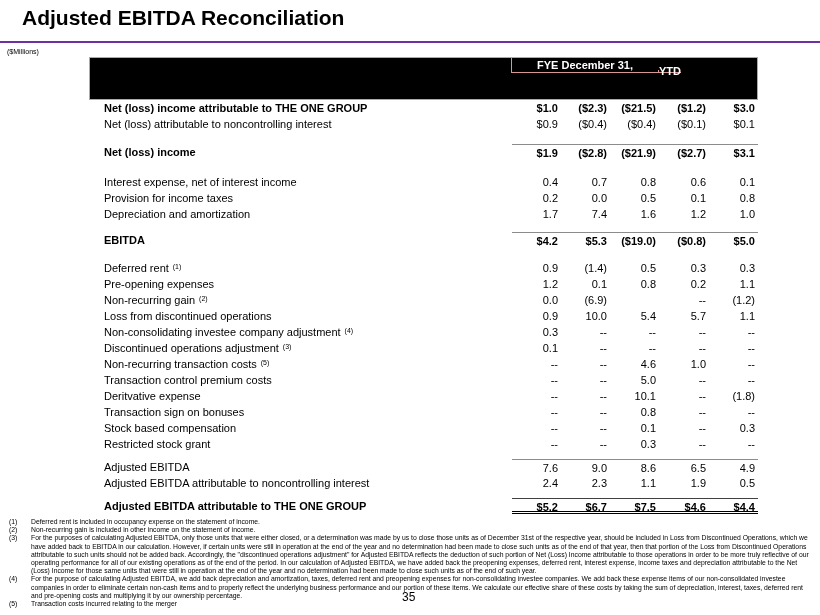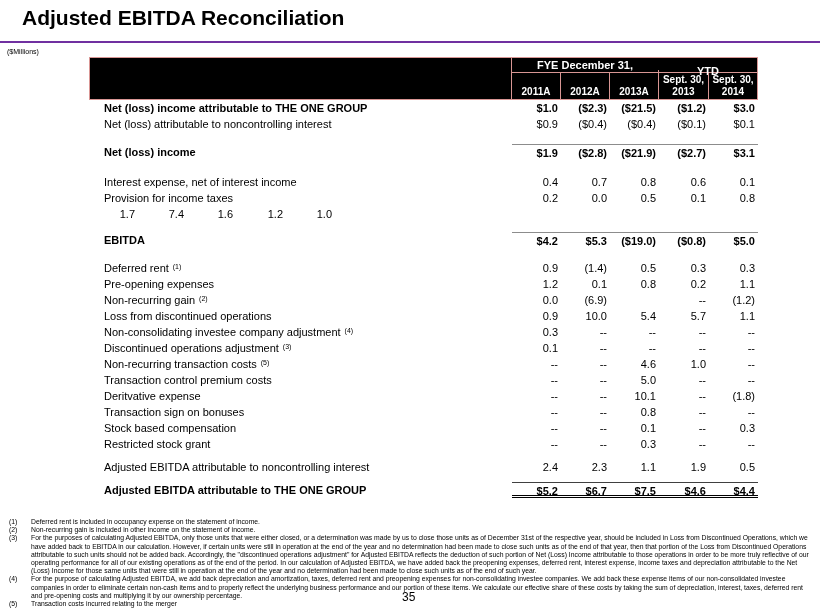--- a/index.html
+++ b/index.html
@@ -3,21 +3,21 @@
 <meta charset="utf-8">
 <style>
   html,body{margin:0;padding:0;background:#fff;}
   .page{position:relative;width:820px;height:615px;background:#fff;overflow:hidden;
         font-family:"Liberation Sans",sans-serif;color:#000;}
   .title{position:absolute;left:22px;top:6px;font-size:21px;font-weight:bold;white-space:nowrap;}
   .title-rule{position:absolute;left:0;top:41px;width:820px;height:2px;background:var(--purple,#7030A0);}
   .units{position:absolute;left:7px;top:48px;font-size:7px;}
 
   .tbl{position:absolute;left:89px;top:57px;width:669px;}
-  .thead{box-sizing:border-box;width:669px;height:43px;display:flex;flex-direction:column;
+  .thead{box-sizing:border-box;width:669px;height:43px;display:flex;flex-direction:row;
          background:var(--hdrbg,#000);color:#fff;font-weight:bold;
          border:1px solid var(--pink,#D99694);}
   .h-row{display:flex;}
   .h-top{height:15px;}
   .h-bot{flex:1;}
   .h-label{width:421px;}
   .h-group{box-sizing:border-box;border-left:1px solid var(--pink,#D99694);
            border-bottom:1px solid var(--pink,#D99694);
            display:flex;align-items:center;justify-content:center;font-size:11px;}
   .g0{width:147px;} .g1{flex:1;margin-top:12px;}
@@ -115,20 +115,21 @@
           <div class="lbl">Provision for income taxes</div>
           <div class="vals">
             <div class="v v0">0.2</div>
             <div class="v v1">0.0</div>
             <div class="v v2">0.5</div>
             <div class="v v3">0.1</div>
             <div class="v v4">0.8</div>
           </div>
         </div>
         <div class="row">
+          <div class="lbl">Depreciation and amortization</div>
           <div class="vals">
             <div class="v v0">1.7</div>
             <div class="v v1">7.4</div>
             <div class="v v2">1.6</div>
             <div class="v v3">1.2</div>
             <div class="v v4">1.0</div>
           </div>
         </div>
         <div class="spacer" style="height: 10px;"></div>
         <div class="row bold topline">
@@ -256,20 +257,30 @@
           <div class="lbl">Restricted stock grant</div>
           <div class="vals">
             <div class="v v0">--</div>
             <div class="v v1">--</div>
             <div class="v v2">0.3</div>
             <div class="v v3">--</div>
             <div class="v v4">--</div>
           </div>
         </div>
         <div class="spacer" style="height: 7px;"></div>
+        <div class="row topline">
+          <div class="lbl">Adjusted EBITDA</div>
+          <div class="vals">
+            <div class="v v0">7.6</div>
+            <div class="v v1">9.0</div>
+            <div class="v v2">8.6</div>
+            <div class="v v3">6.5</div>
+            <div class="v v4">4.9</div>
+          </div>
+        </div>
         <div class="row">
           <div class="lbl">Adjusted EBITDA attributable to noncontrolling interest</div>
           <div class="vals">
             <div class="v v0">2.4</div>
             <div class="v v1">2.3</div>
             <div class="v v2">1.1</div>
             <div class="v v3">1.9</div>
             <div class="v v4">0.5</div>
           </div>
         </div>

